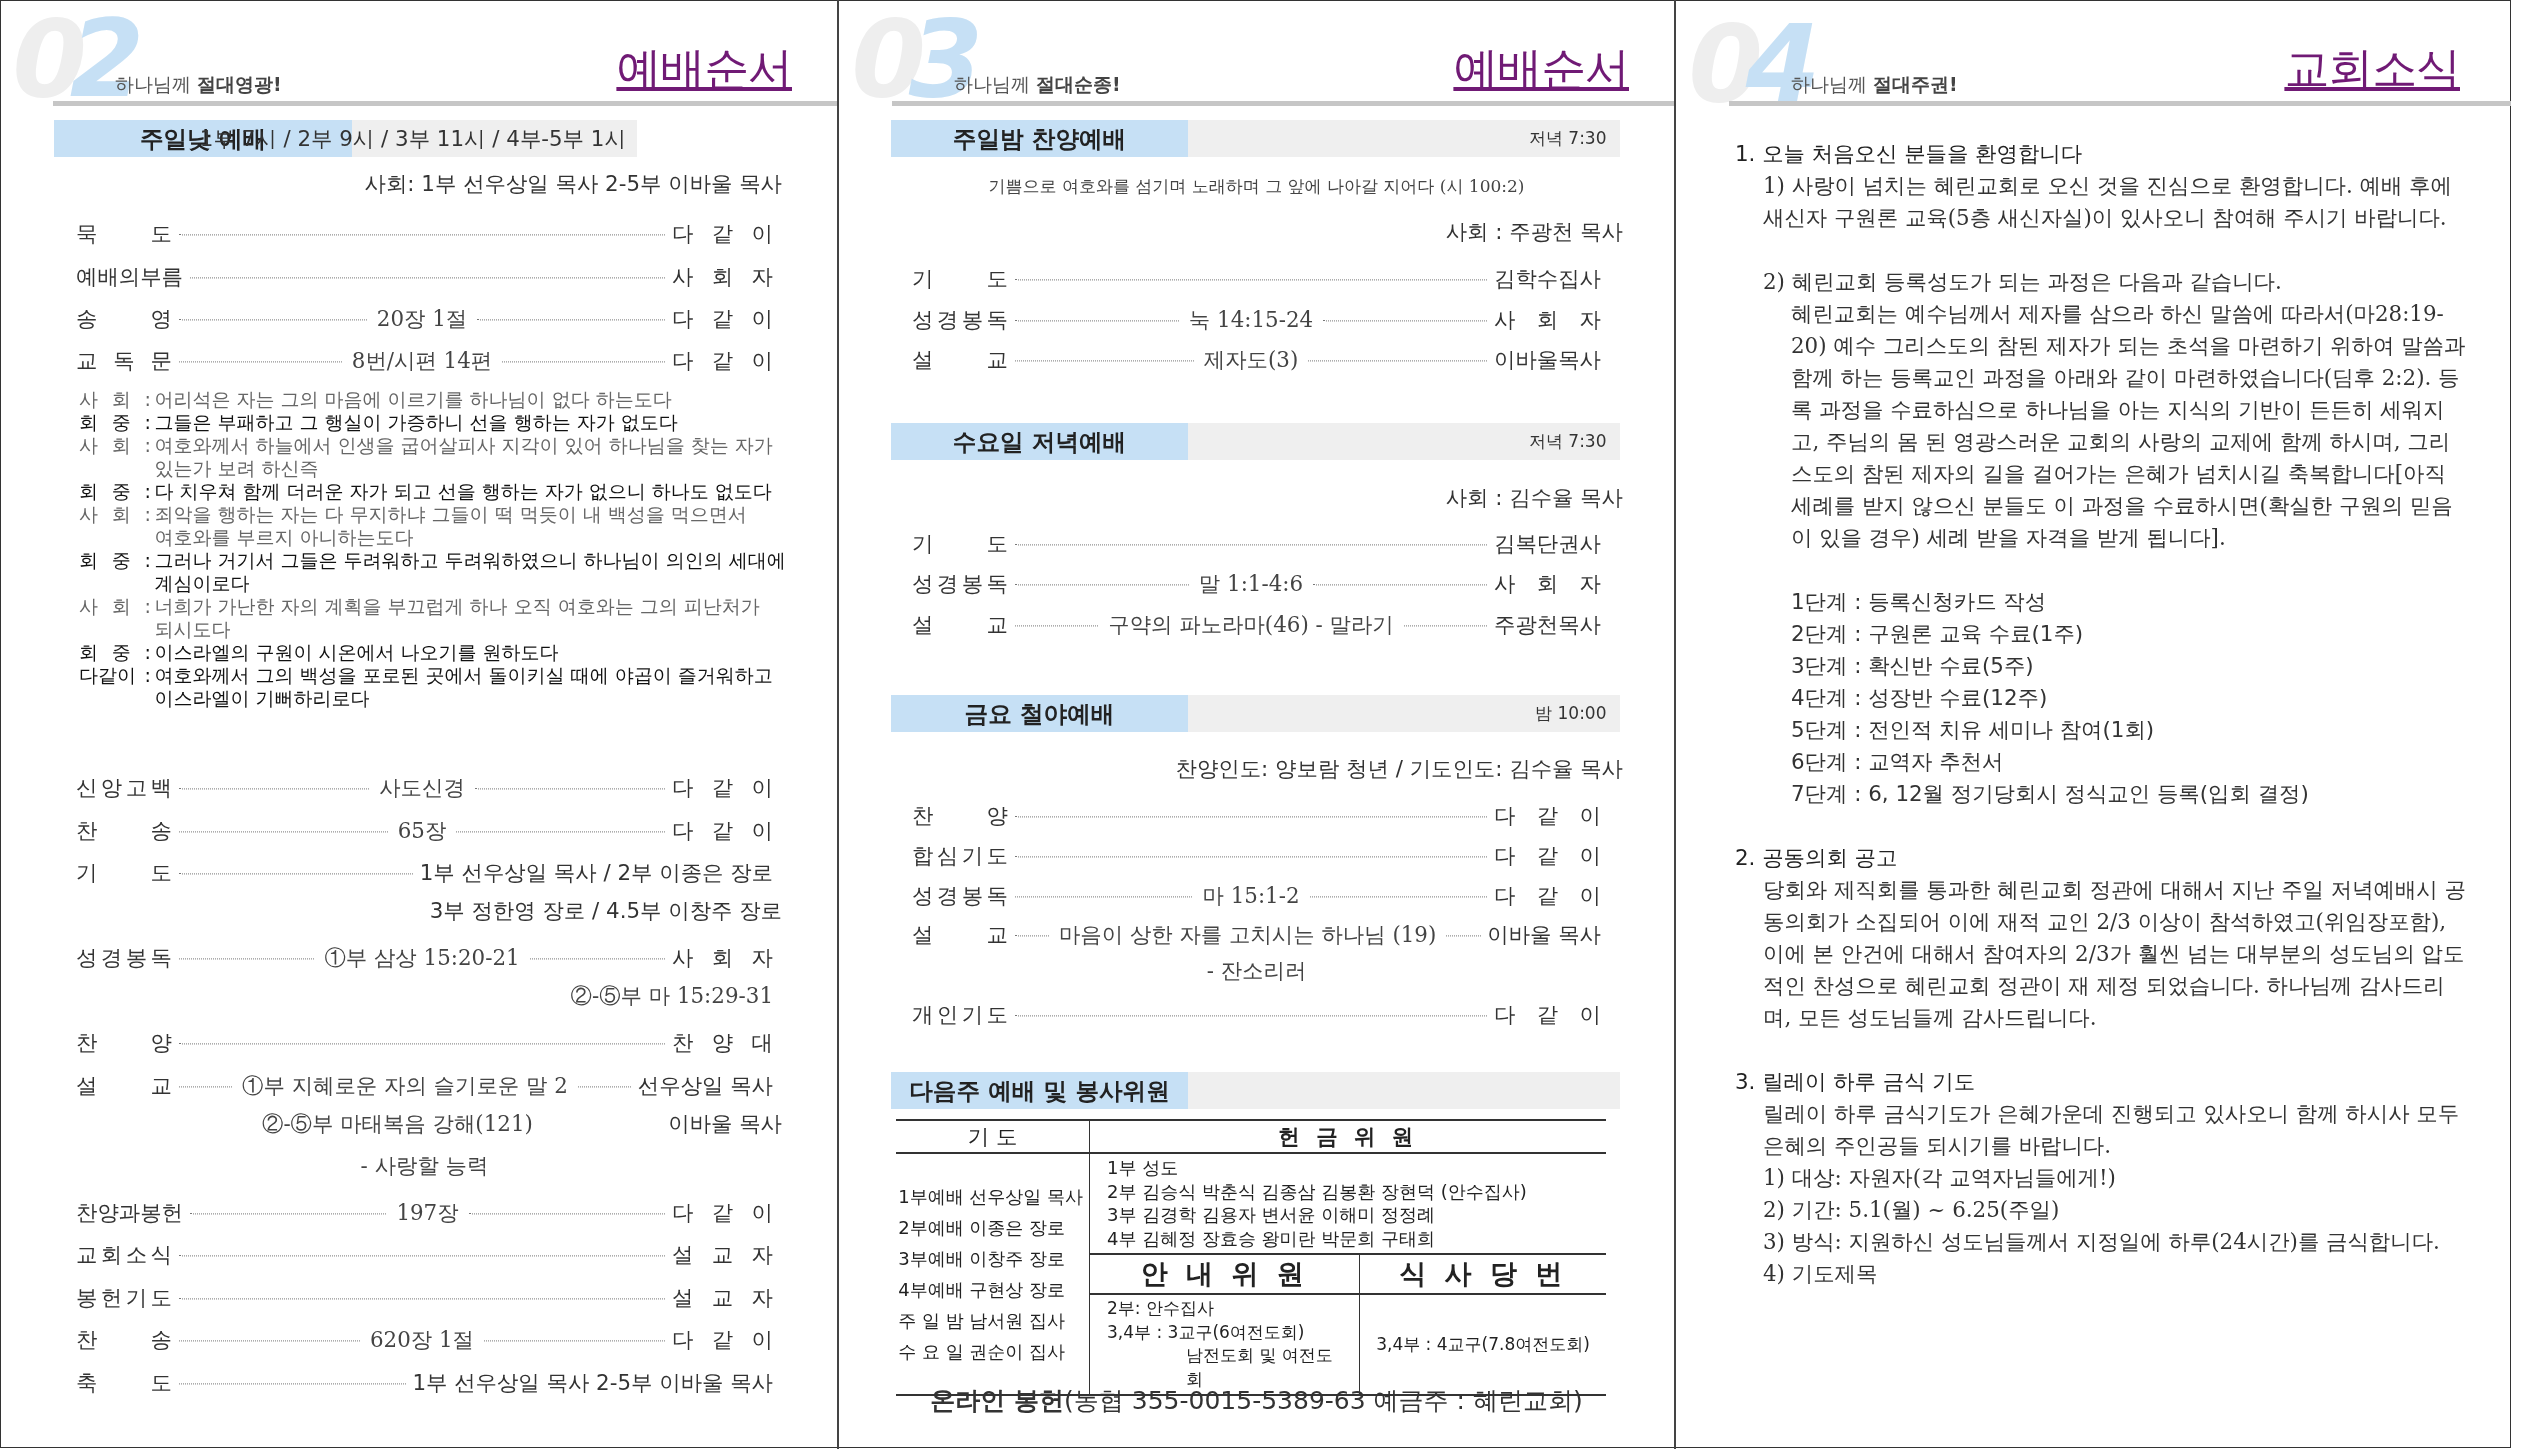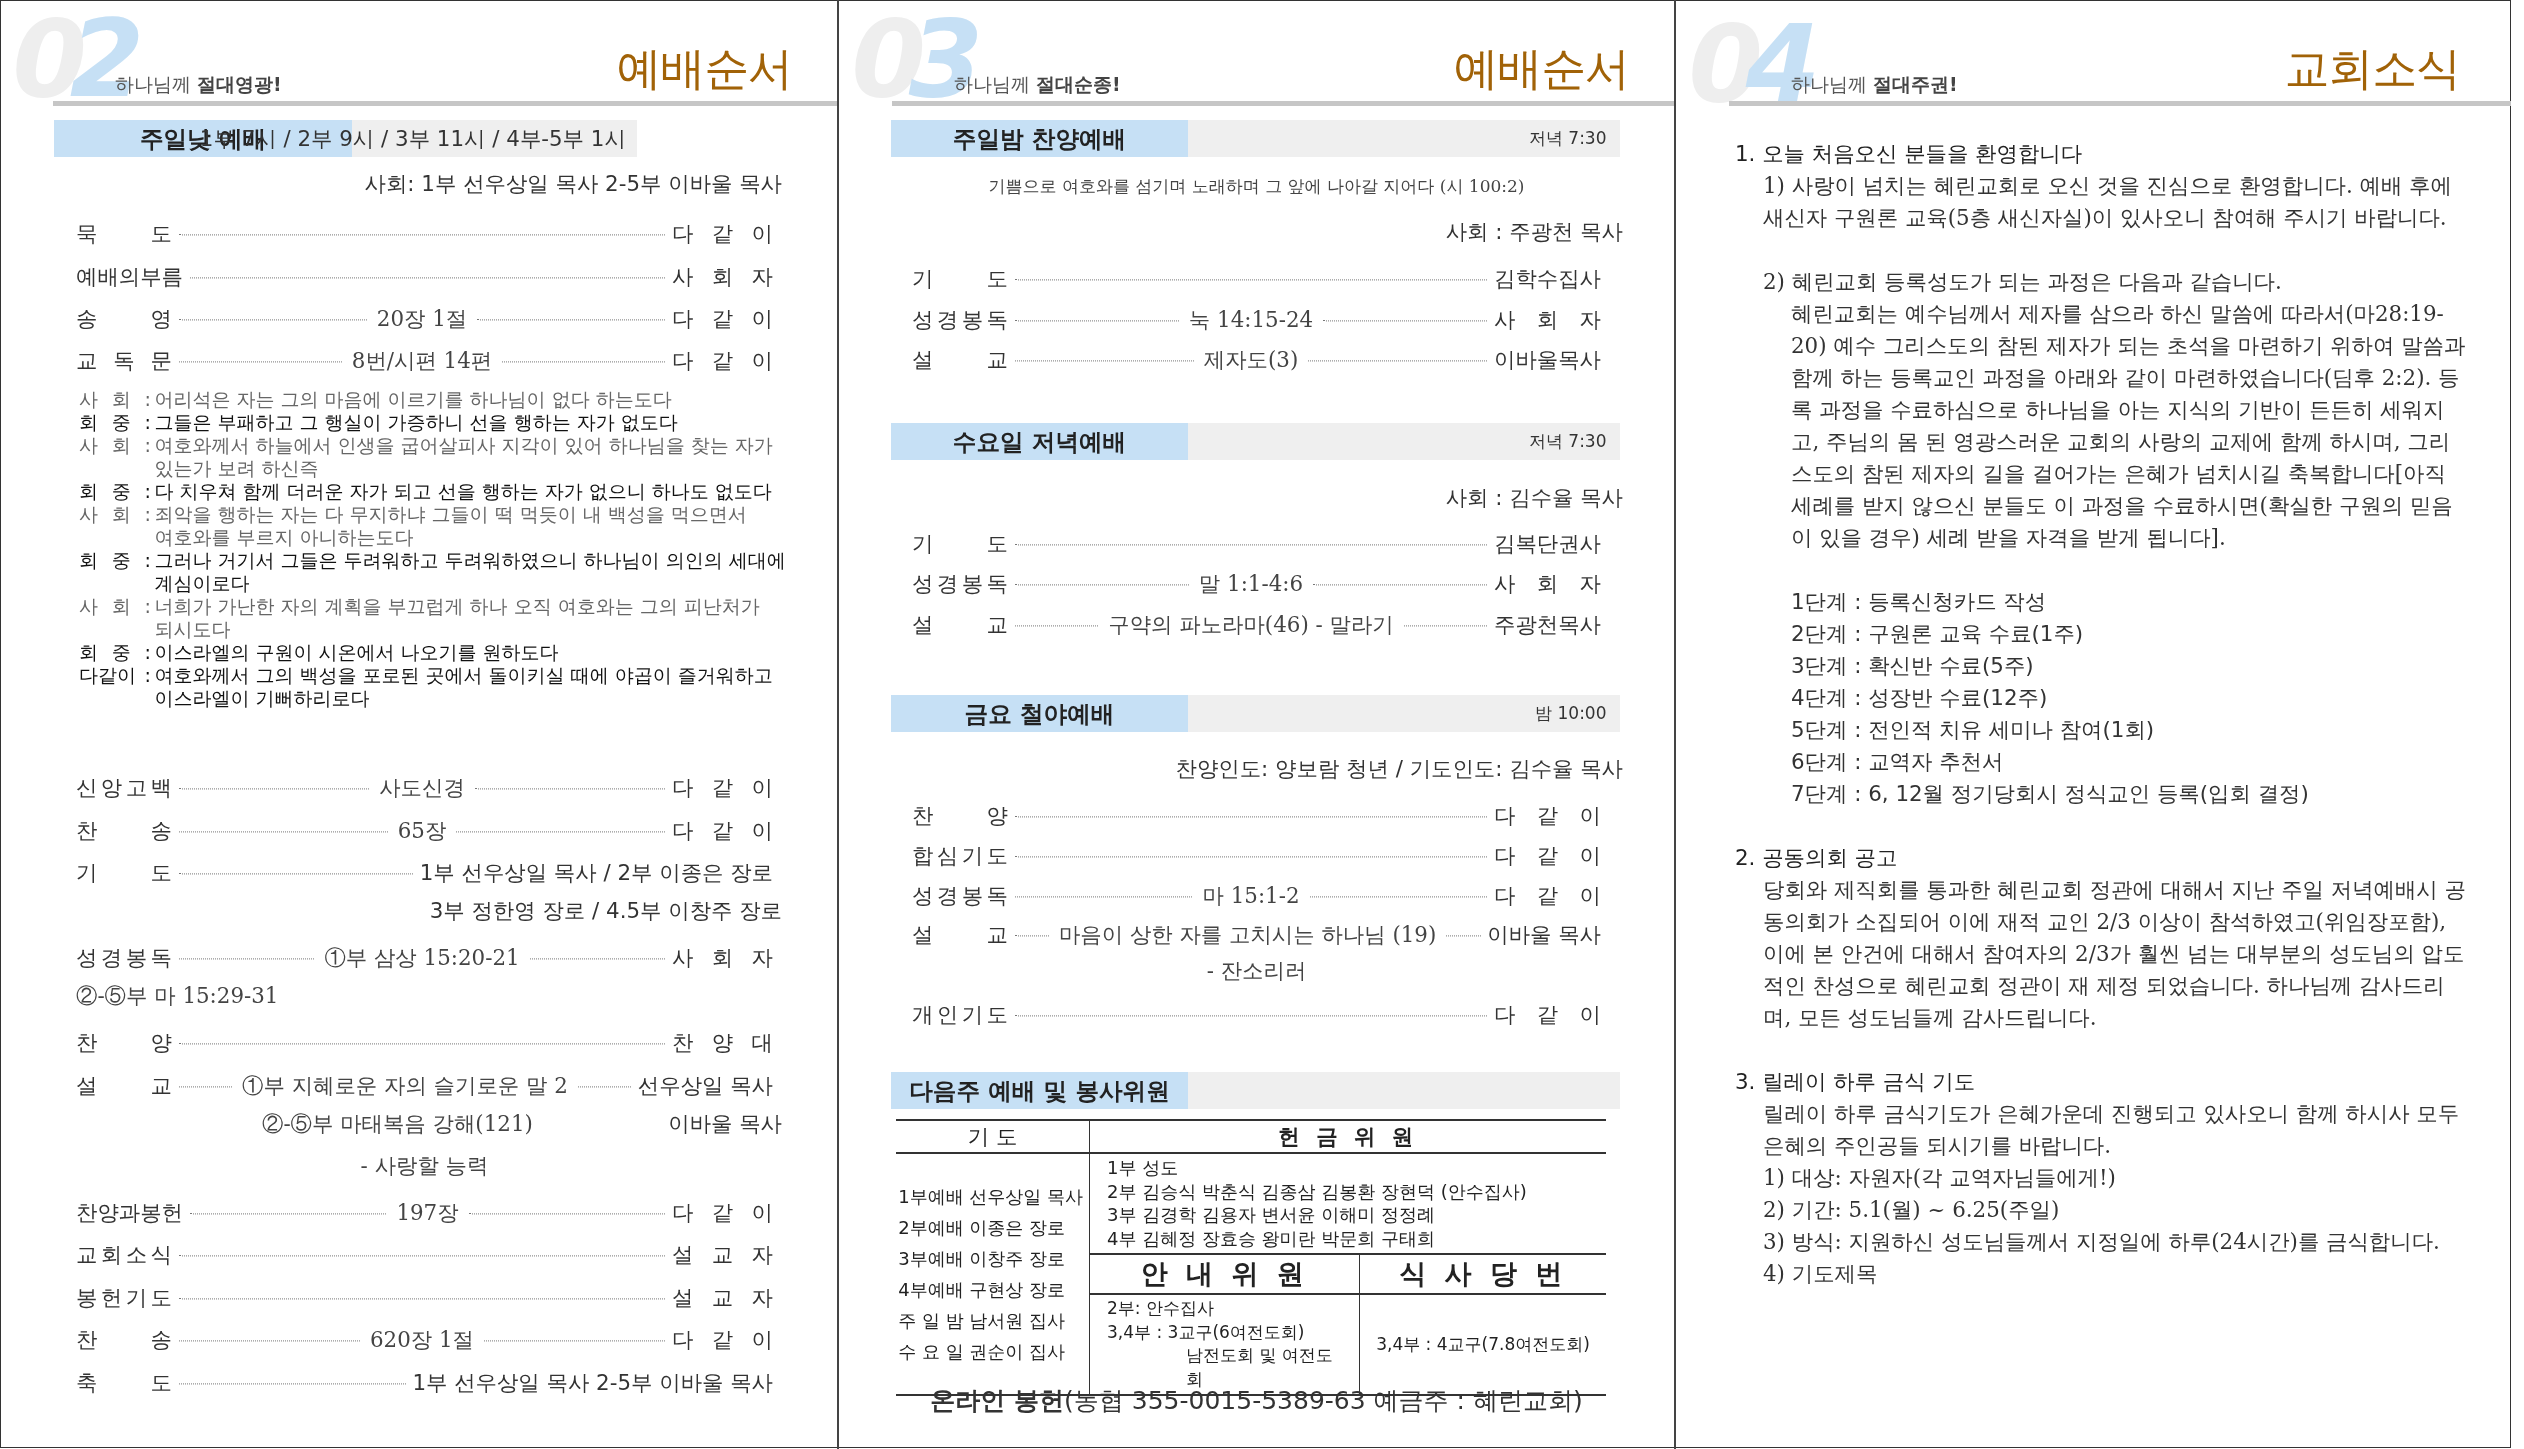--- a/index.html
+++ b/index.html
@@ -8,21 +8,21 @@
   .panel{position:absolute;top:0;height:1449px;}
   .p1{left:0;width:837px;}
   .p2{left:837px;width:837px;border-left:2.8px solid #444;box-sizing:border-box;}
   .p3{left:1674px;width:837px;border-left:2.8px solid #444;box-sizing:border-box;}
 
   .bignum{position:absolute;top:11.2px;left:12.4px;height:96px;font-family:"DejaVu Sans",sans-serif;font-style:italic;font-weight:bold;font-size:107px;line-height:96px;letter-spacing:-17px;}
   .bignum .d0{color:#eeeeee;}
   .bignum .d1{color:#c6e0f5;}
   .tagline{position:absolute;top:72px;left:115px;font-size:19px;color:#555;}
   .tagline b{color:#444;}
-  .ptitle{position:absolute;top:39px;right:45px;font-family:"DejaVu Serif",serif;font-size:45px;color:#a16207;letter-spacing:-1.1px;}
+  .ptitle{position:absolute;top:39px;right:45px;font-family:"DejaVu Serif",serif;font-size:45px;color:#701a75;letter-spacing:-1.1px;text-decoration:underline;}
   .hrule{position:absolute;top:101px;left:53px;right:0;height:5px;background:#c6c6c6;}
 
   .secbar{position:absolute;height:37px;background:#efefef;}
   .secbar .lbl{position:absolute;left:0;top:0;bottom:0;background:#c6e0f5;display:flex;align-items:center;justify-content:center;font-weight:bold;font-size:23.6px;color:#222;}
   .secbar .time{position:absolute;right:13.5px;top:0;bottom:0;display:flex;align-items:center;font-size:20px;color:#333;}
 
   .row{position:absolute;display:flex;align-items:baseline;font-size:21.4px;color:#333;}
   .row .k{display:flex;justify-content:space-between;flex:0 0 auto;}
   .row .dots{flex:1 1 auto;border-bottom:1.7px dotted #777;margin:0 6.7px;height:0;transform:translateY(-5.6px);}
   .row .mid{flex:0 0 auto;font-family:"DejaVu Serif",serif;color:#444;padding:0 3.4px;}
@@ -350,21 +350,21 @@
           <span>축</span>
           <span>도</span>
         </span>
         <span class="dots"></span>
         <span class="v" style="width: auto;">
           <span>1부 선우상일 목사  2-5부 이바울 목사</span>
         </span>
       </div>
     </div>
 <div class="plain" style="right: 55px; top: 896px;">3부 정한영 장로 / 4.5부 이창주 장로</div>
-    <div class="plain serif" style="left: 76px; width: 697px; text-align: left; top: 981px;">②-⑤부  마 15:29-31</div>
+    <div class="plain serif" style="left: 76px; width: 697px; text-align: right; top: 981px;">②-⑤부  마 15:29-31</div>
     <div class="plain serif" style="left: 262px; top: 1109px;">②-⑤부  마태복음 강해(121)</div>
     <div class="plain" style="right: 55px; top: 1109px;">이바울 목사</div>
     <div class="plain serif" style="left: 76px; width: 697px; text-align: center; top: 1151px;">- 사랑할 능력</div>
   </div>
 
 <div class="panel p2">
   <div class="bignum"><span class="d0">0</span><span class="d1">3</span></div>
   <div class="tagline"><span>하나님께 </span><b>절대순종!</b></div>
   <div class="ptitle">예배순서</div>
   <div class="hrule"></div>

